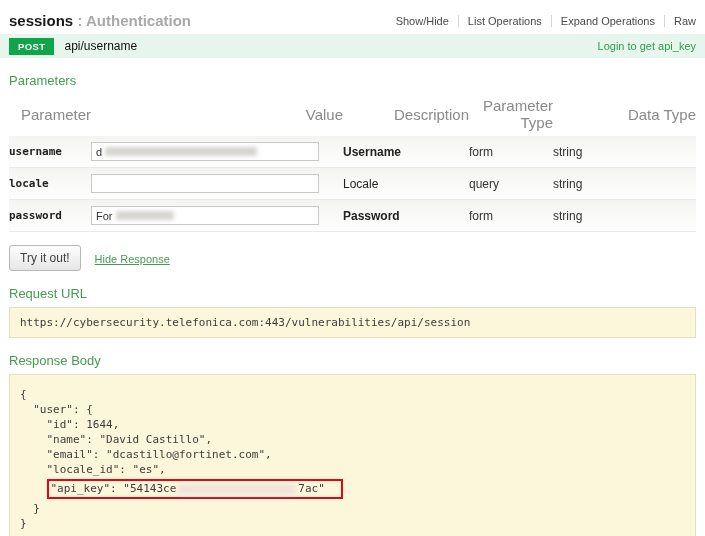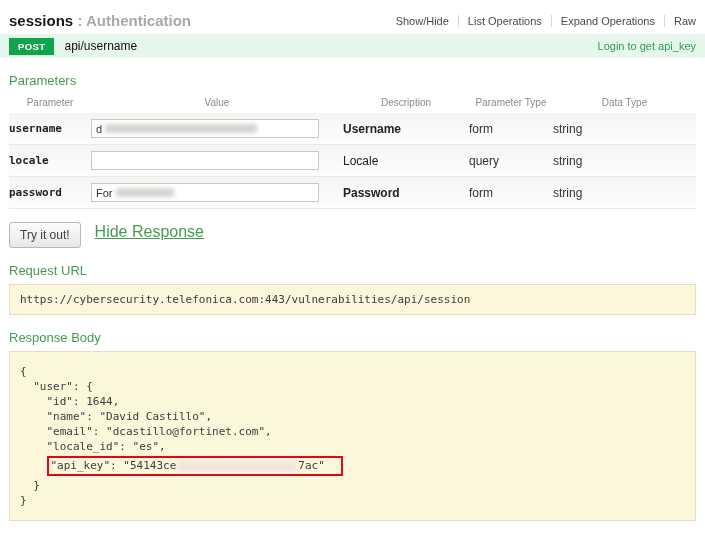--- a/index.html
+++ b/index.html
@@ -21,34 +21,34 @@
   .endpoint-bar { display: flex; align-items: center; background: #e7f6ec; height: 24px; padding: 0 9px; cursor: pointer; }
   .method-badge { background: #10a54a; color: #fff; font-size: 9.5px; font-weight: bold; letter-spacing: .4px; padding: 3px 9px; border-radius: 0; text-transform: uppercase; }
   .endpoint-path { margin-left: 10px; font-size: 12px; color: #111; text-decoration: none; }
   .auth-link { margin-left: auto; font-size: 11px; color: #2f9e4f; text-decoration: none; cursor: pointer; }
 
   .content { padding: 0 9px; }
   h4.sec { color: #459b53; font-size: 13px; font-weight: 500; margin: 15px 0 6px; }
 
   
   table.params { width: 100%; border-collapse: collapse; font-size: 12px; }
-  table.params th { text-align: center; font-weight: normal; font-size: 10px; color: #8a8a8a; padding: 3px 0 5px; }
+  table.params th { text-align: right; font-weight: normal; font-size: 15px; color: #8a8a8a; padding: 3px 0 5px; }
   table.params tbody tr { background: linear-gradient(180deg, #f4f4f2, #fefefe); border-bottom: 1px solid #e9e9e9; }
   table.params td { padding: 6px 8px 6px 0; vertical-align: middle; }
   .pname { font-family: "DejaVu Sans Mono", monospace; font-size: 11px; font-weight: bold; color: #222; }
   .input-box { width: 228px; height: 19px; border: 1px solid #c8c8c8; background: #fff; display: flex; align-items: center; padding: 1px 4px; font-size: 11px; color: #333; cursor: text; }
   .smudge { display: inline-block; height: 9px; background: #d6d4d0; border-radius: 2px; filter: blur(2px); margin-left: 3px; }
   .desc { font-size: 12px; color: #222; }
   .desc.req { font-weight: bold; }
   .ptype, .dtype { font-size: 12px; color: #333; }
 
   
   .try-row { display: flex; align-items: center; gap: 14px; margin: 13px 0 2px; }
   .try-btn { font-family: inherit; font-size: 12px; color: #404040; background: linear-gradient(#fdfdfd, #e6e6e6); border: 1px solid #b7b7b7; border-radius: 3px; padding: 5px 10px; cursor: pointer; }
-  .hide-response { font-size: 16px; color: #459b53; text-decoration: underline; cursor: pointer; align-self: flex-start; margin-top: 1px; }
+  .hide-response { font-size: 11px; color: #459b53; text-decoration: underline; cursor: pointer; align-self: flex-start; margin-top: 8px; }
 
   
   .codebox { background: #fcf6db; border: 1px solid #e5dfc2; font-family: "DejaVu Sans Mono", monospace; font-size: 11px; color: #3d3d3d; padding: 8px 10px; margin: 2px 0 2px; }
   .bodybox { padding: 12px 10px; }
   .code-line { white-space: pre; line-height: 15px; }
   .apikey-line { margin: 2px 0; }
   .redbox { display: inline-block; border: 2px solid #e30613; padding: 0 16px 1px 2px; }
   .key-smudge { display: inline-block; width: 118px; height: 9px; background: #efe3dc; filter: blur(2px); vertical-align: middle; margin: 0 2px; }
 </style>
 </head>

